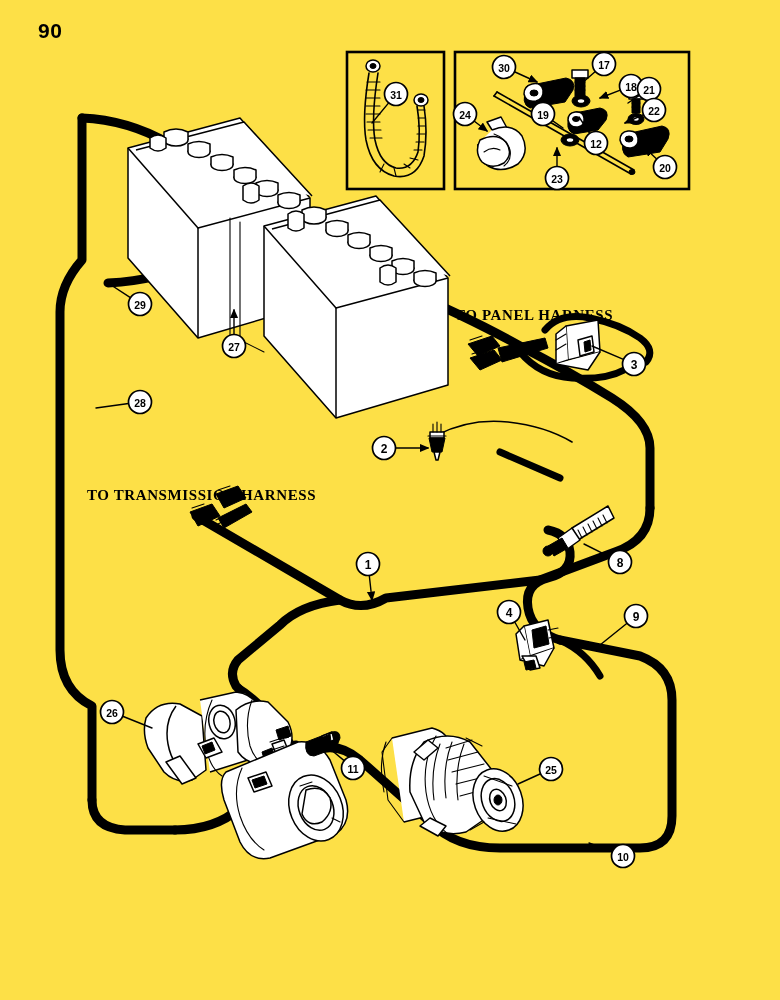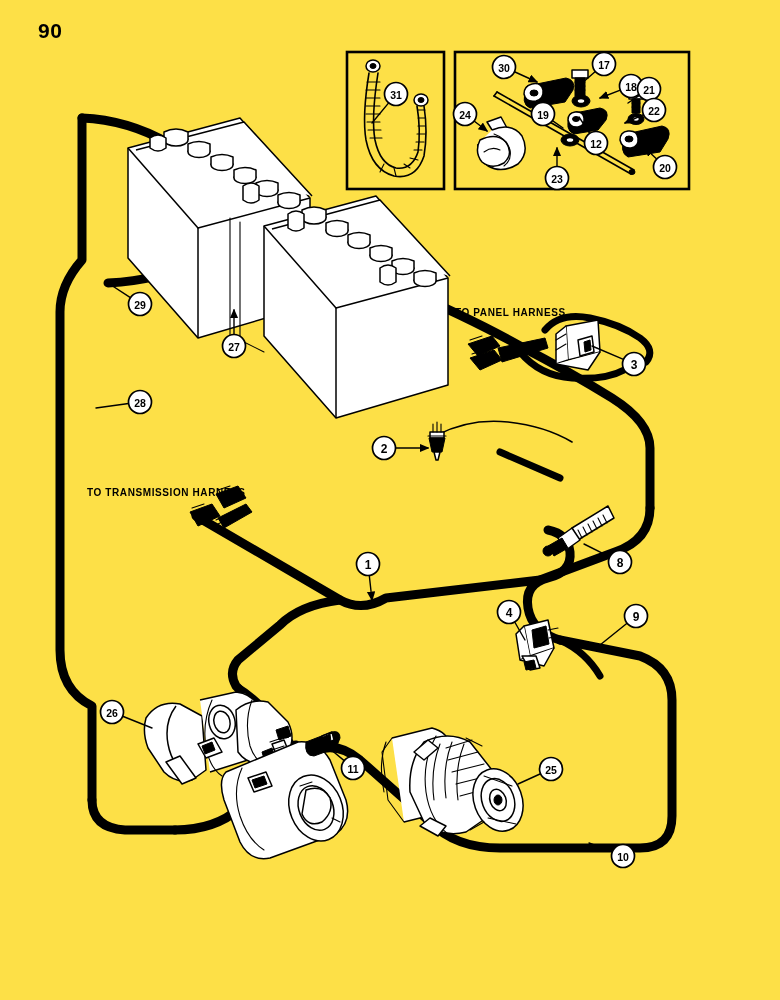--- a/index.html
+++ b/index.html
@@ -28,22 +28,22 @@
     line-height: 1;
   }
   #diagram {
     position: absolute;
     left: 0;
     top: 0;
     width: 780px;
     height: 1000px;
   }
   .lbl {
-    font-family: Liberation Sans, sans-serif;
-    font-size: 10px;
+    font-family: Liberation Serif, serif;
+    font-size: 15px;
     font-weight: bold;
     letter-spacing: 0.6px;
   }
   .callout-num {
     font-family: "Liberation Sans", sans-serif;
     font-size: 12px;
     font-weight: bold;
   }
   .callout-num.small {
     font-size: 10.5px;

